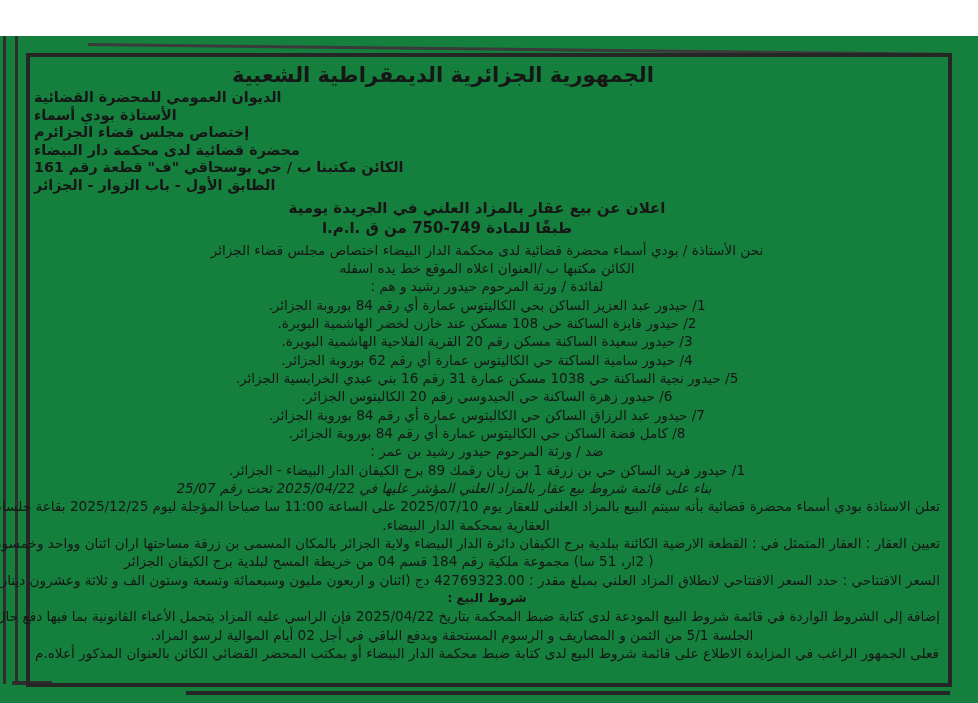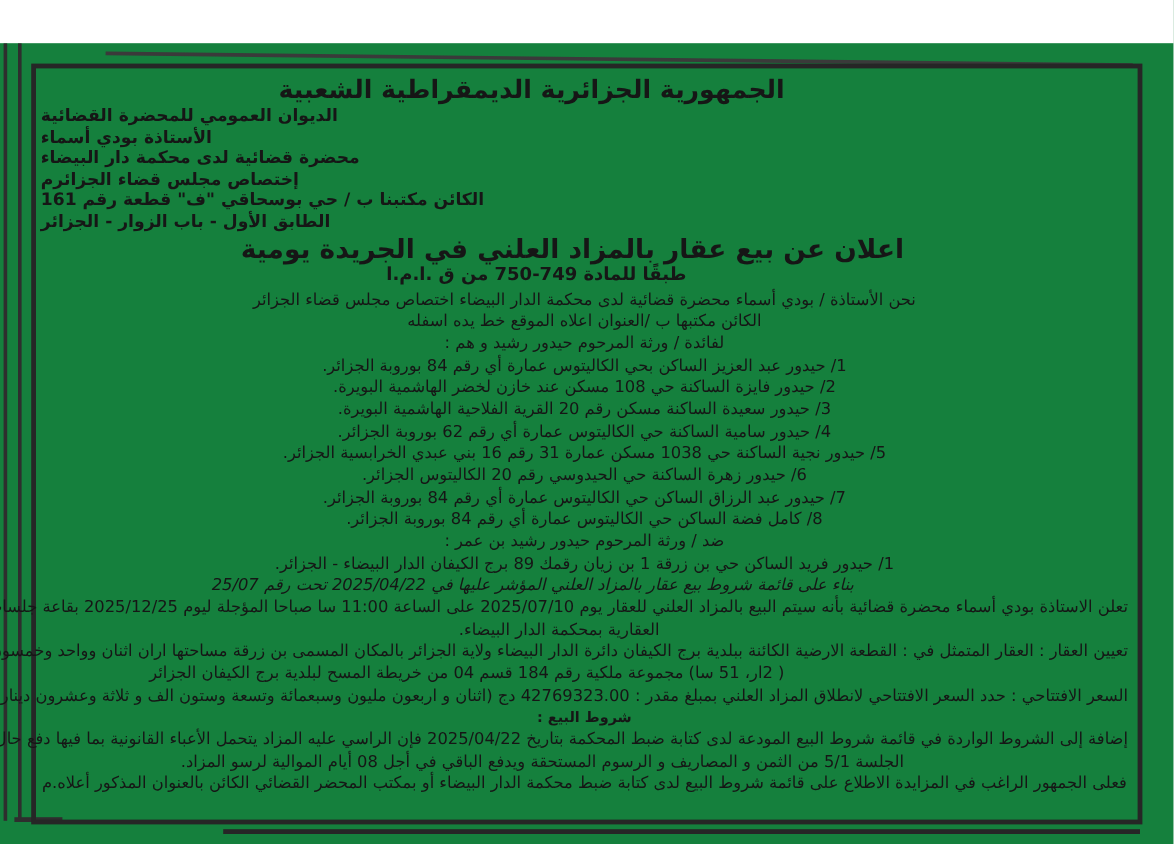--- a/index.html
+++ b/index.html
@@ -25,21 +25,21 @@
     position:absolute; left:26px; top:17px; width:926px; height:634px;
     box-sizing:border-box; border:4px solid #262626;
     direction:rtl; padding:5px 8px 0 4px; background:transparent;
   }
   .republic-title {
     text-align:center; font-weight:bold; font-size:21px; line-height:26px;
     transform:translateX(-44px);
   }
   .office { text-align:left; font-weight:bold; font-size:14.3px; line-height:17.6px; margin-top:1px; }
   .office .num { unicode-bidi:isolate; }
-  .headline1 { text-align:center; font-weight:bold; font-size:22px; line-height:21px; margin-top:3px; transform:translateX(-10px); }
+  .headline1 { text-align:center; font-weight:bold; font-size:15px; line-height:21px; margin-top:3px; transform:translateX(-10px); }
   .headline2 { text-align:center; font-weight:bold; font-size:15px; line-height:18px; transform:translateX(-40px); }
   .body-block { margin-top:4px; font-size:13.6px; line-height:18.35px; text-align:center; }
   .body-block > div { white-space:nowrap; }
   .b-ind1 { padding-right:86px;font-style:italic; }
   .b-ind2 { padding-right:42px; }
   .b-ind3 { padding-right:196px; }
   .b-ind4 { padding-right:70px; }
   .b-bold { font-weight:bold; font-size:12px; }
   .ref {
     position:absolute; left:50px; top:679px; z-index:3; direction:ltr;
@@ -62,22 +62,22 @@
   <div class="left-rule-stub"></div>
   <div class="top-skew-line"></div>
 
   <div class="frame">
 
     <div class="republic-title">الجمهورية الجزائرية الديمقراطية الشعبية</div>
 
     <div class="office">
       <div>الديوان العمومي للمحضرة القضائية</div>
       <div>الأستاذة بودي أسماء</div>
+      <div>إختصاص مجلس قضاء الجزائرم</div>
       <div>محضرة قضائية لدى محكمة دار البيضاء</div>
-      <div>إختصاص مجلس قضاء الجزائرم</div>
       <div>الكائن مكتبنا ب / حي بوسحاقي "ف" قطعة رقم 161</div>
       <div>الطابق الأول - باب الزوار - الجزائر</div>
     </div>
 
     <div class="headline1">اعلان عن بيع عقار بالمزاد العلني في الجريدة يومية</div>
     <div class="headline2">طبقًا للمادة 749-750 من ق .ا.م.ا</div>
 
     <div class="body-block">
       <div>نحن الأستاذة / بودي أسماء محضرة قضائية لدى محكمة الدار البيضاء اختصاص مجلس قضاء الجزائر</div>
       <div>الكائن مكتبها ب /العنوان اعلاه الموقع خط يده اسفله</div>
@@ -93,21 +93,21 @@
       <div>ضد / ورثة المرحوم حيدور رشيد بن عمر :</div>
       <div>1/ حيدور فريد الساكن حي بن زرقة 1 بن زيان رقمك 89 برج الكيفان الدار البيضاء - الجزائر.</div>
       <div class="b-ind1">بناء على قائمة شروط بيع عقار بالمزاد العلني المؤشر عليها في 2025/04/22 تحت رقم 25/07</div>
       <div>تعلن الاستاذة بودي أسماء محضرة قضائية بأنه سيتم البيع بالمزاد العلني للعقار يوم 2025/07/10 على الساعة 11:00 سا صباحا المؤجلة ليوم 2025/12/25 بقاعة جلسات البيوع</div>
       <div class="b-ind2">العقارية بمحكمة الدار البيضاء.</div>
       <div>تعيين العقار : العقار المتمثل في : القطعة الارضية الكائنة ببلدية برج الكيفان دائرة الدار البيضاء ولاية الجزائر بالمكان المسمى بن زرقة مساحتها اران اثنان وواحد وخمسون سانتيارا</div>
       <div class="b-ind3">( 2ار، 51 سا) مجموعة ملكية رقم 184 قسم 04 من خريطة المسح لبلدية برج الكيفان الجزائر</div>
       <div>السعر الافتتاحي : حدد السعر الافتتاحي لانطلاق المزاد العلني بمبلغ مقدر : 42769323.00 دج (اثنان و اربعون مليون وسبعمائة وتسعة وستون الف و ثلاثة وعشرون دينار جزائري )</div>
       <div class="b-bold">شروط البيع :</div>
       <div>إضافة إلى الشروط الواردة في قائمة شروط البيع المودعة لدى كتابة ضبط المحكمة بتاريخ 2025/04/22 فإن الراسي عليه المزاد يتحمل الأعباء القانونية بما فيها دفع حال انعقاد</div>
-      <div class="b-ind4">الجلسة 5/1 من الثمن و المصاريف و الرسوم المستحقة ويدفع الباقي في أجل 08 أيام الموالية لرسو المزاد.</div>
+      <div class="b-ind4">الجلسة 5/1 من الثمن و المصاريف و الرسوم المستحقة ويدفع الباقي في أجل 02 أيام الموالية لرسو المزاد.</div>
       <div>فعلى الجمهور الراغب في المزايدة الاطلاع على قائمة شروط البيع لدى كتابة ضبط محكمة الدار البيضاء أو بمكتب المحضر القضائي الكائن بالعنوان المذكور أعلاه.م</div>
     </div>
 
   </div>
 
   <div class="ref">Réf : H130125</div>
   <div class="ref-line"></div>
   <div class="dots"></div>
 
 </div>

